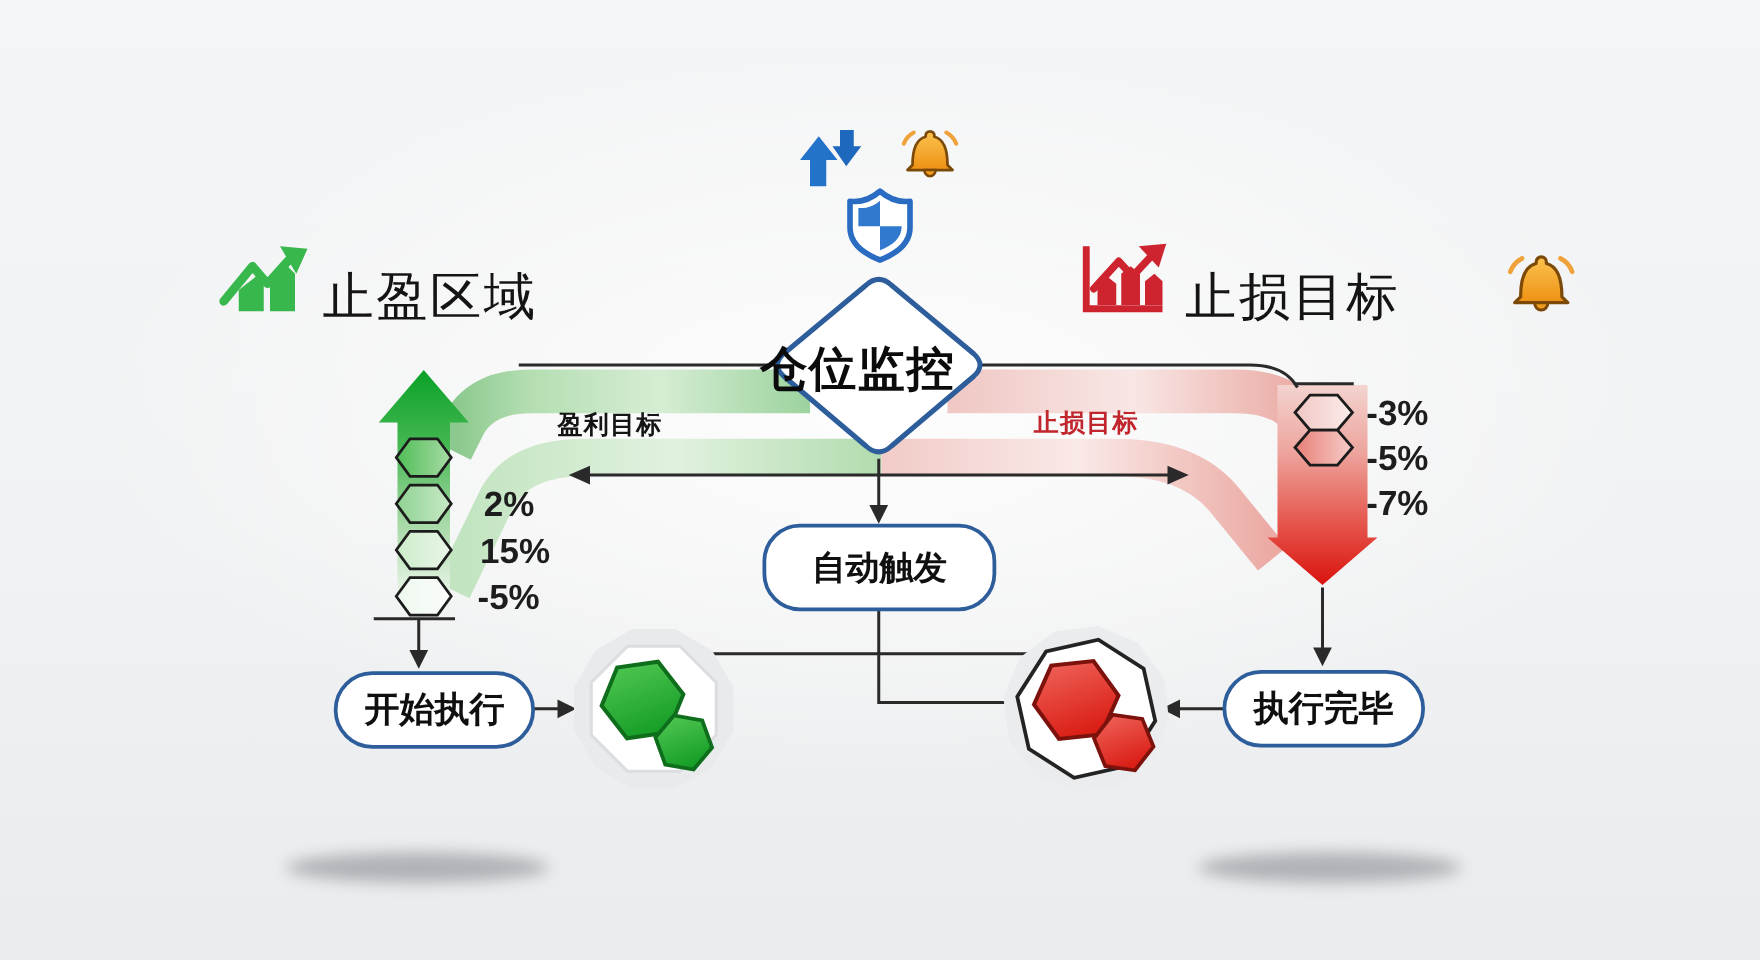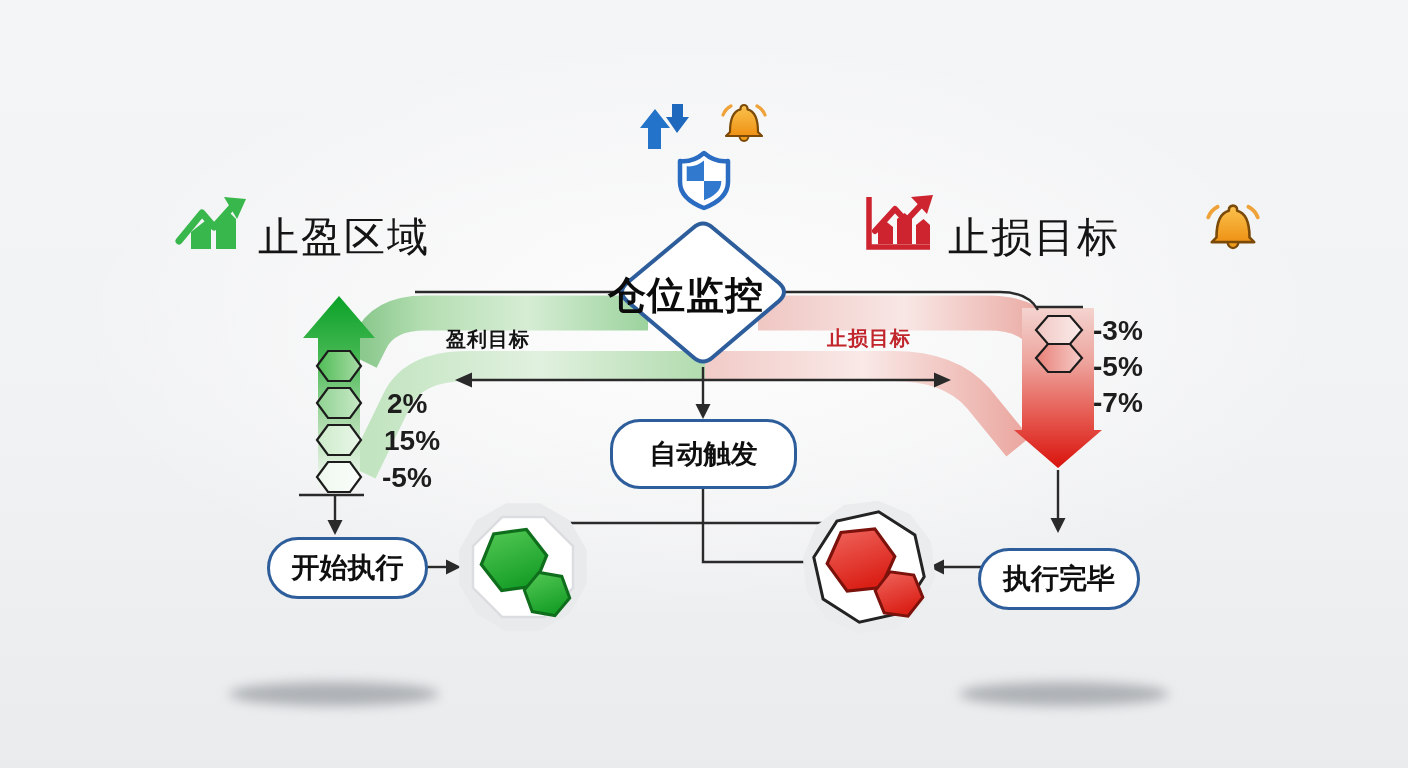--- a/index.html
+++ b/index.html
@@ -248,17 +248,17 @@
 <div class="txt pct" style="left:1093px;top:387px;">-7%</div>
 
 <div class="pill" style="left:610px;top:419px;width:187px;height:70px;border-radius:30px;font-size:27px;">
   <span>自动触发</span>
 </div>
 
 <div class="pill" style="left:267px;top:537px;width:161px;height:62px;border-radius:32px;font-size:28px;">
   <span>开始执行</span>
 </div>
 
-<div class="pill" style="left:978px;top:548px;width:162px;height:62px;border-radius:32px;font-size:28px;">
+<div class="pill" style="left:978px;top:536px;width:162px;height:62px;border-radius:32px;font-size:28px;">
   <span>执行完毕</span>
 </div>
 
 </div>
 
 </body></html>

